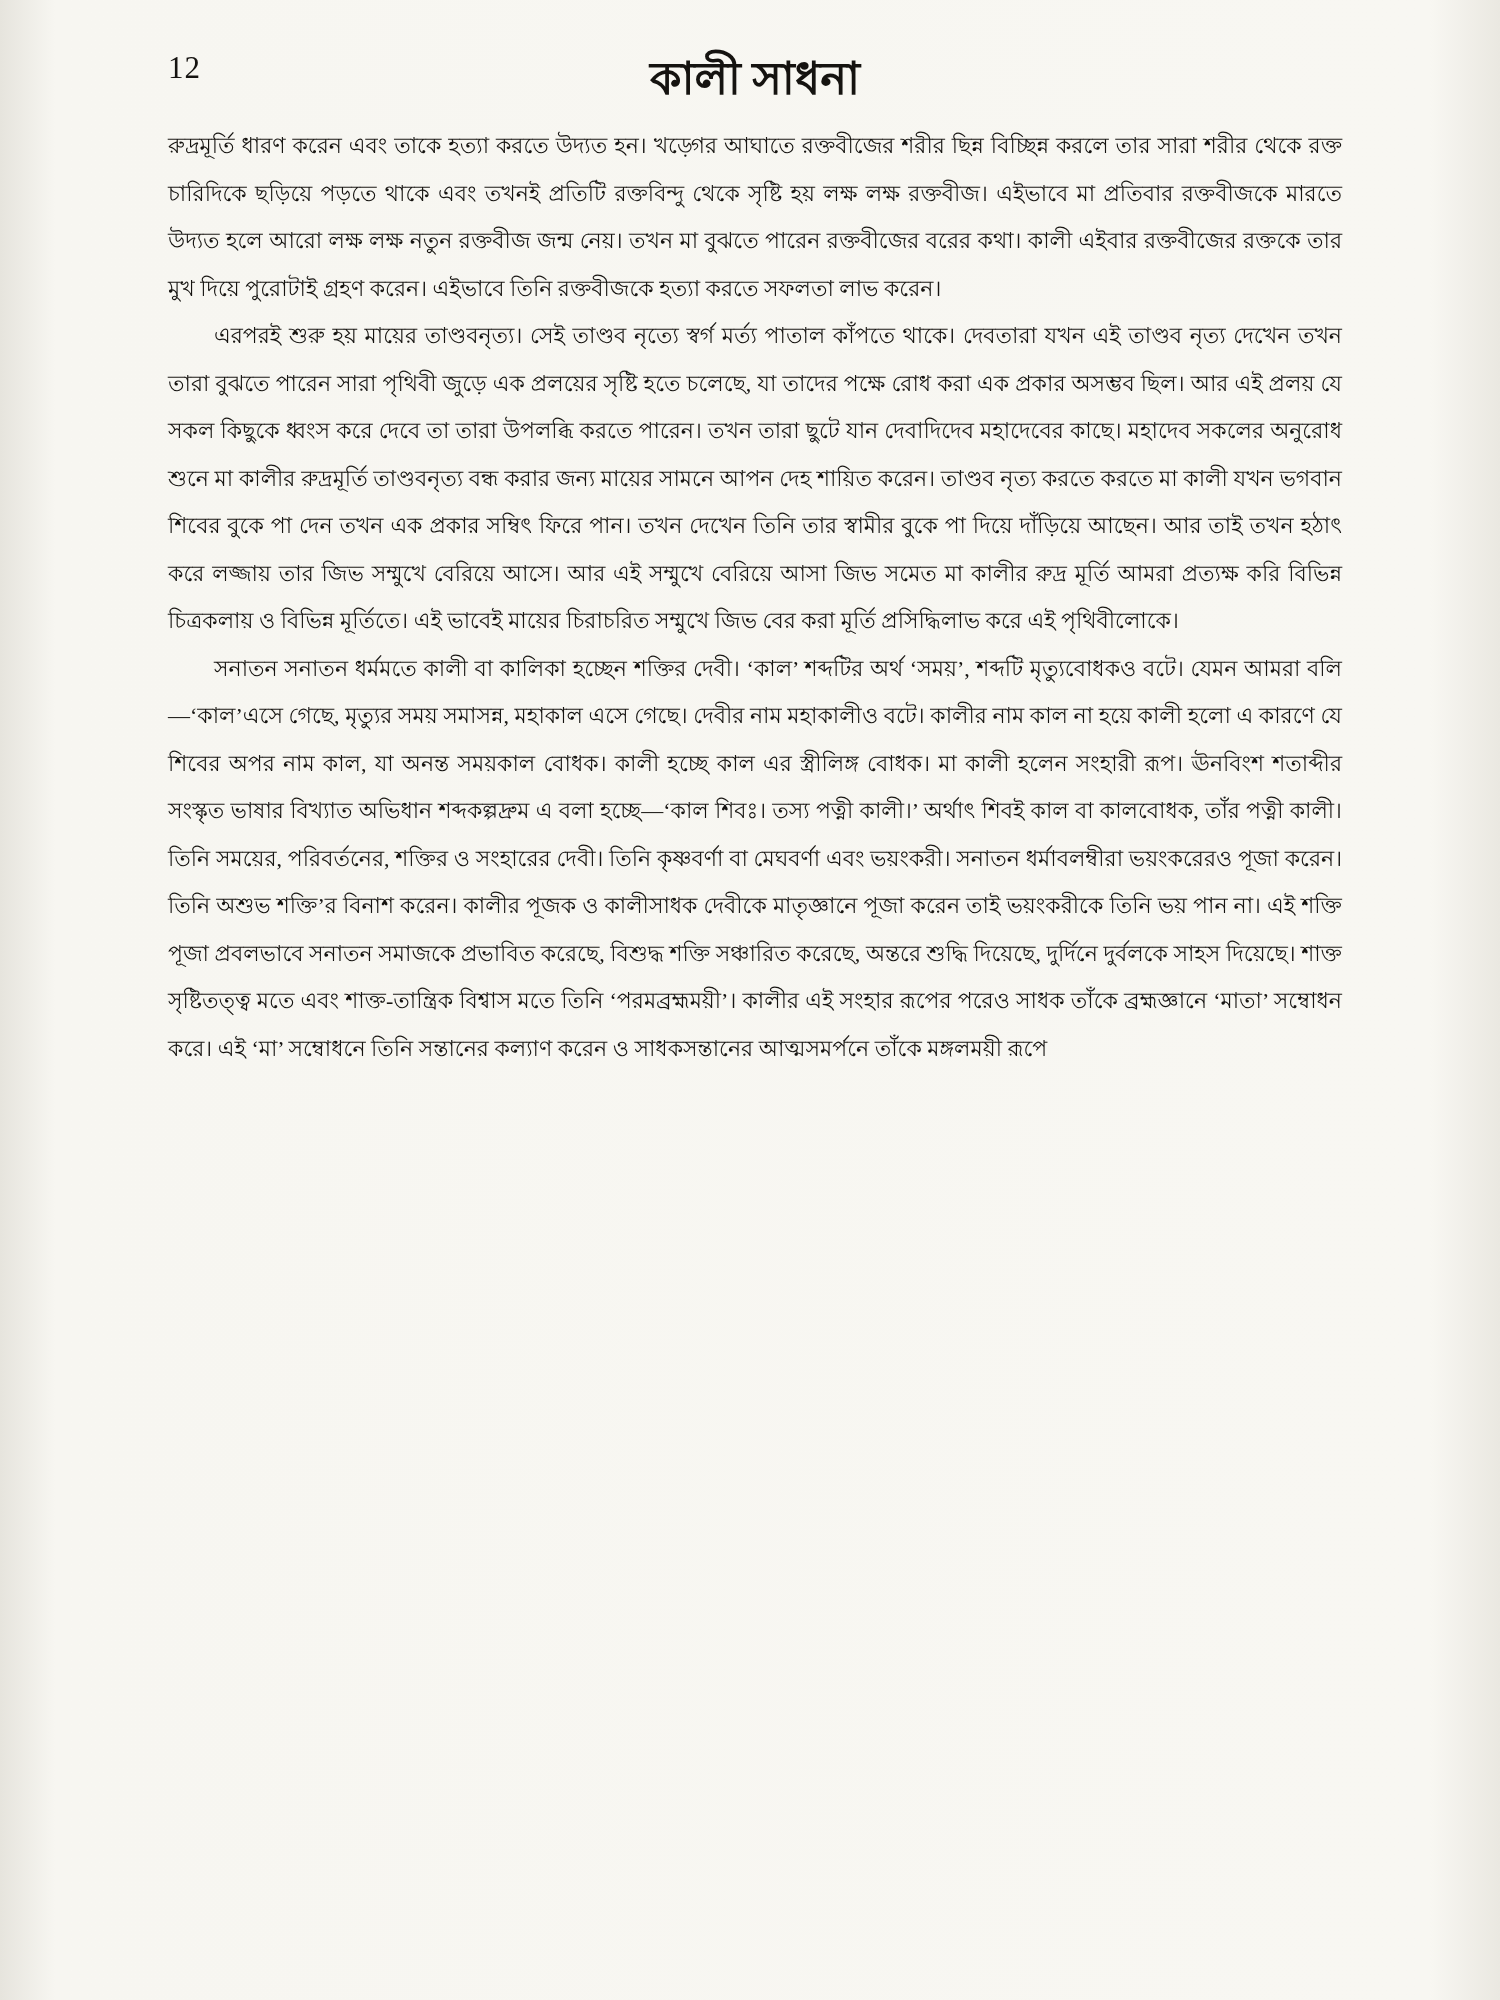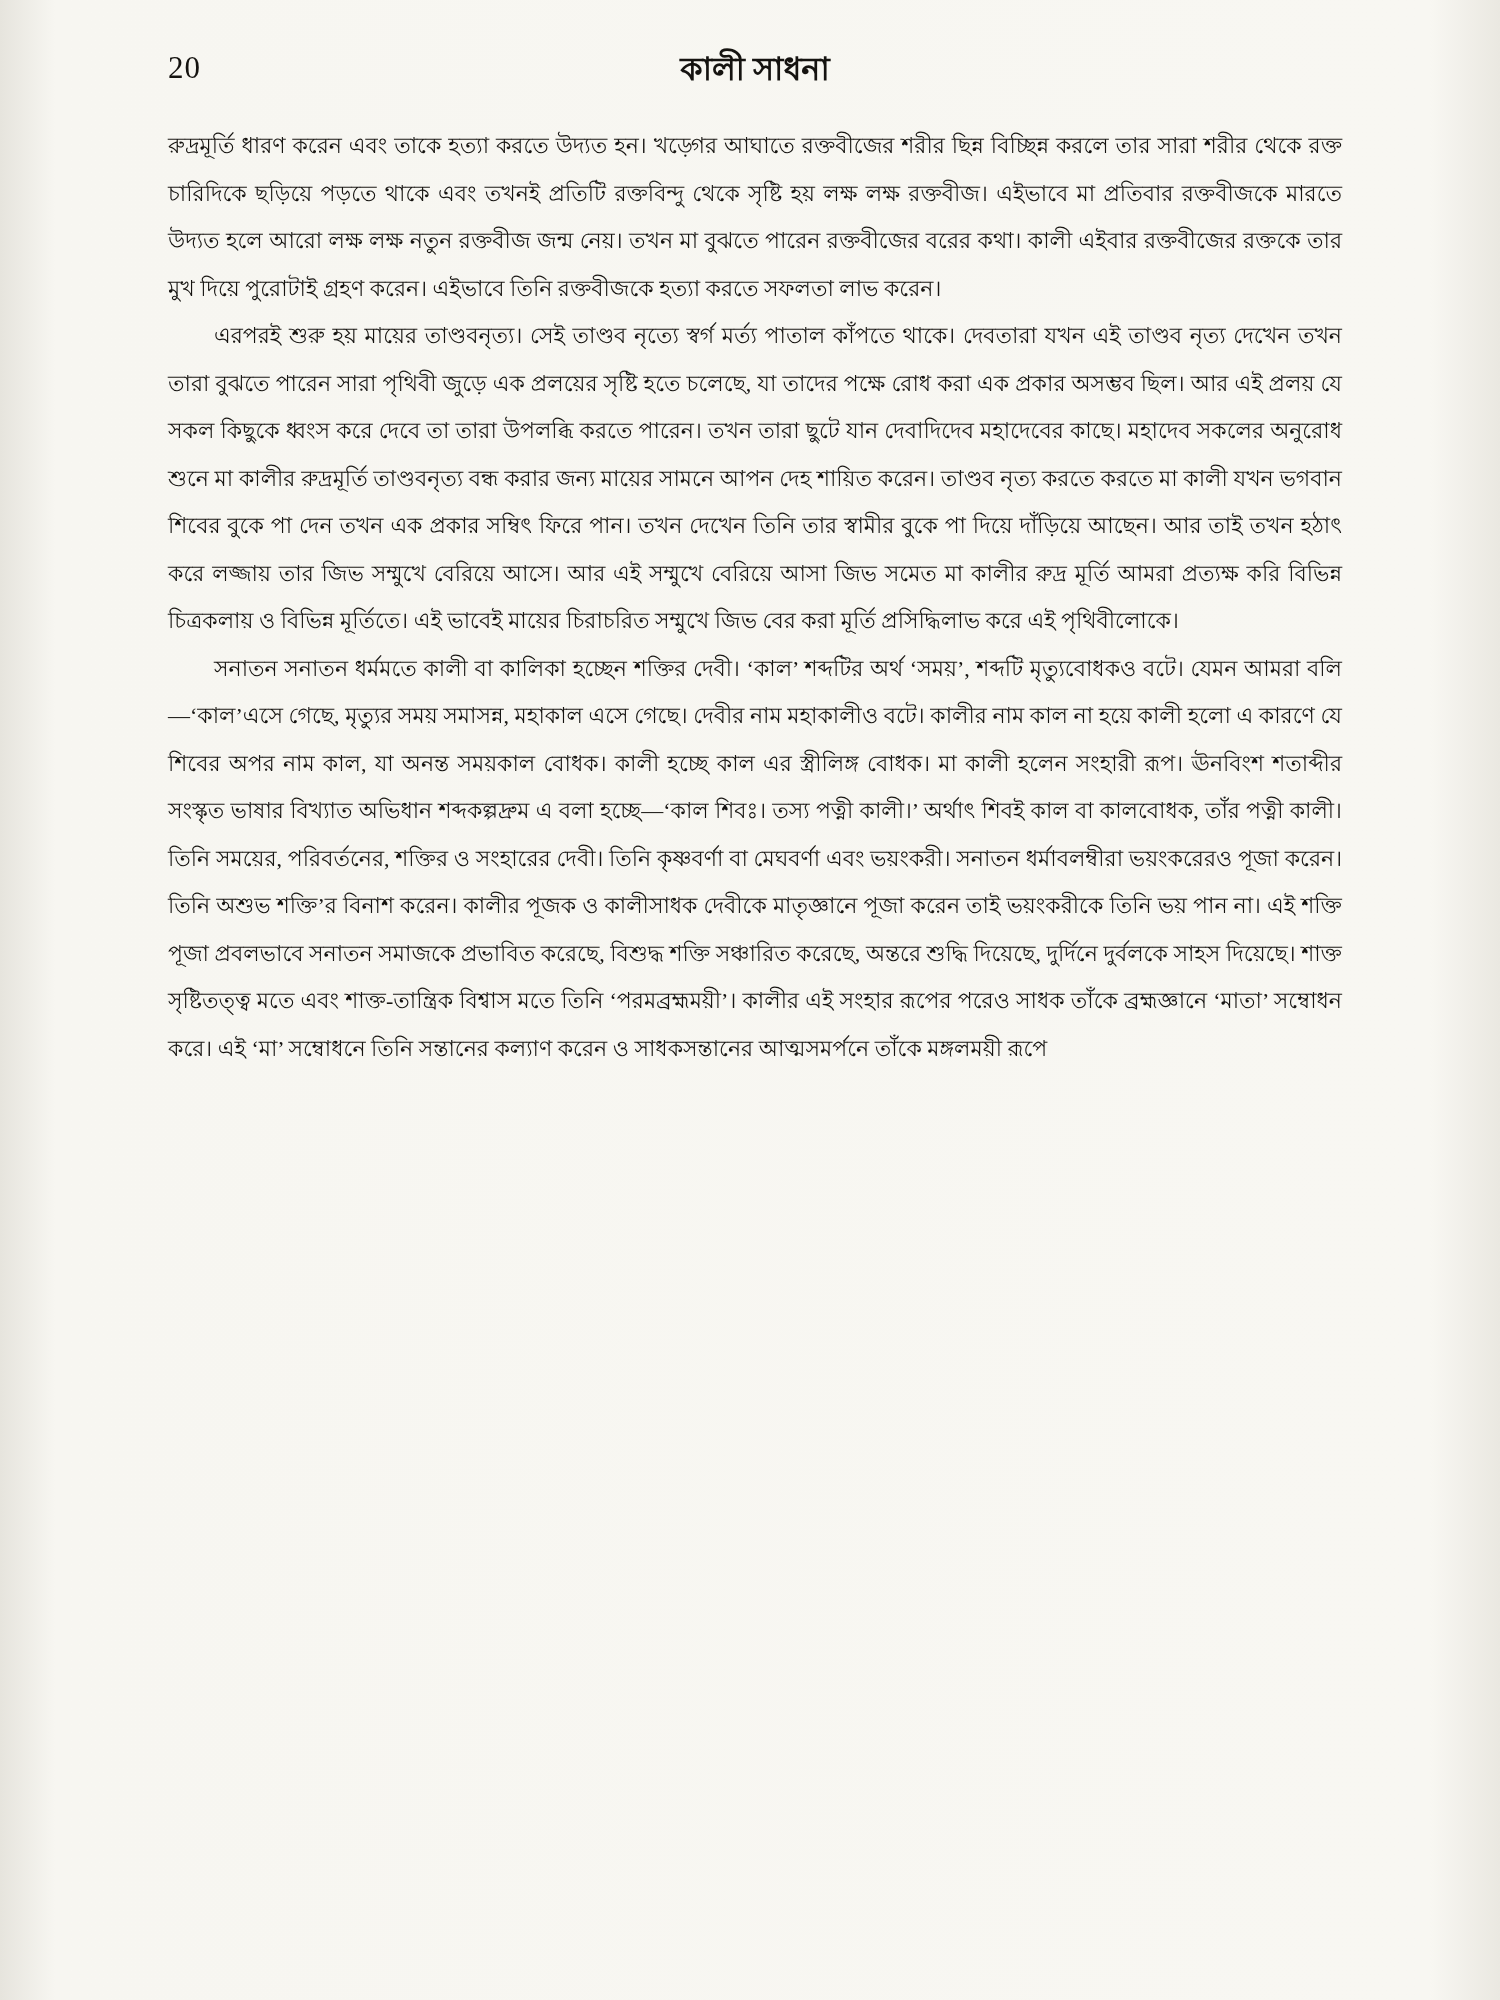--- a/index.html
+++ b/index.html
@@ -33,21 +33,21 @@
     top: 6px;
     font-size: 31px;
     letter-spacing: 1px;
   }
   .book-title {
     position: absolute;
     left: 0;
     right: 0;
     top: 0;
     text-align: center;
-    font-size: 32px;
+    font-size: 45px;
     font-weight: bold;
   }
   .body-text {
     font-size: 22px;
     line-height: 47.5px;
     text-align: justify;
     text-justify: inter-word;
   }
   .para {
     margin: 0;
@@ -55,21 +55,21 @@
   }
   .para.indent {
     text-indent: 46px;
   }
 </style>
 </head>
 <body>
 
 <div class="page">
   <div class="page-header">
-    <span class="page-number">20</span>
+    <span class="page-number">12</span>
     <span class="book-title">কালী সাধনা</span>
   </div>
   <div class="body-text">
     <p class="para">রুদ্রমূর্তি ধারণ করেন এবং তাকে হত্যা করতে উদ্যত হন। খড়্গের আঘাতে রক্তবীজের শরীর ছিন্ন বিচ্ছিন্ন করলে তার সারা শরীর থেকে রক্ত চারিদিকে ছড়িয়ে পড়তে থাকে এবং তখনই প্রতিটি রক্তবিন্দু থেকে সৃষ্টি হয় লক্ষ লক্ষ রক্তবীজ। এইভাবে মা প্রতিবার রক্তবীজকে মারতে উদ্যত হলে আরো লক্ষ লক্ষ নতুন রক্তবীজ জন্ম নেয়। তখন মা বুঝতে পারেন রক্তবীজের বরের কথা। কালী এইবার রক্তবীজের রক্তকে তার মুখ দিয়ে পুরোটাই গ্রহণ করেন। এইভাবে তিনি রক্তবীজকে হত্যা করতে সফলতা লাভ করেন।</p>
     <p class="para indent">এরপরই শুরু হয় মায়ের তাণ্ডবনৃত্য। সেই তাণ্ডব নৃত্যে স্বর্গ মর্ত্য পাতাল কাঁপতে থাকে। দেবতারা যখন এই তাণ্ডব নৃত্য দেখেন তখন তারা বুঝতে পারেন সারা পৃথিবী জুড়ে এক প্রলয়ের সৃষ্টি হতে চলেছে, যা তাদের পক্ষে রোধ করা এক প্রকার অসম্ভব ছিল। আর এই প্রলয় যে সকল কিছুকে ধ্বংস করে দেবে তা তারা উপলব্ধি করতে পারেন। তখন তারা ছুটে যান দেবাদিদেব মহাদেবের কাছে। মহাদেব সকলের অনুরোধ শুনে মা কালীর রুদ্রমূর্তি তাণ্ডবনৃত্য বন্ধ করার জন্য মায়ের সামনে আপন দেহ শায়িত করেন। তাণ্ডব নৃত্য করতে করতে মা কালী যখন ভগবান শিবের বুকে পা দেন তখন এক প্রকার সম্বিৎ ফিরে পান। তখন দেখেন তিনি তার স্বামীর বুকে পা দিয়ে দাঁড়িয়ে আছেন। আর তাই তখন হঠাৎ করে লজ্জায় তার জিভ সম্মুখে বেরিয়ে আসে। আর এই সম্মুখে বেরিয়ে আসা জিভ সমেত মা কালীর রুদ্র মূর্তি আমরা প্রত্যক্ষ করি বিভিন্ন চিত্রকলায় ও বিভিন্ন মূর্তিতে। এই ভাবেই মায়ের চিরাচরিত সম্মুখে জিভ বের করা মূর্তি প্রসিদ্ধিলাভ করে এই পৃথিবীলোকে।</p>
     <p class="para indent">সনাতন সনাতন ধর্মমতে কালী বা কালিকা হচ্ছেন শক্তির দেবী। ‘কাল’ শব্দটির অর্থ ‘সময়’, শব্দটি মৃত্যুবোধকও বটে। যেমন আমরা বলি—‘কাল’এসে গেছে, মৃত্যুর সময় সমাসন্ন, মহাকাল এসে গেছে। দেবীর নাম মহাকালীও বটে। কালীর নাম কাল না হয়ে কালী হলো এ কারণে যে শিবের অপর নাম কাল, যা অনন্ত সময়কাল বোধক। কালী হচ্ছে কাল এর স্ত্রীলিঙ্গ বোধক। মা কালী হলেন সংহারী রূপ। ঊনবিংশ শতাব্দীর সংস্কৃত ভাষার বিখ্যাত অভিধান শব্দকল্পদ্রুম এ বলা হচ্ছে—‘কাল শিবঃ। তস্য পত্নী কালী।’ অর্থাৎ শিবই কাল বা কালবোধক, তাঁর পত্নী কালী। তিনি সময়ের, পরিবর্তনের, শক্তির ও সংহারের দেবী। তিনি কৃষ্ণবর্ণা বা মেঘবর্ণা এবং ভয়ংকরী। সনাতন ধর্মাবলম্বীরা ভয়ংকরেরও পূজা করেন। তিনি অশুভ শক্তি’র বিনাশ করেন। কালীর পূজক ও কালীসাধক দেবীকে মাতৃজ্ঞানে পূজা করেন তাই ভয়ংকরীকে তিনি ভয় পান না। এই শক্তি পূজা প্রবলভাবে সনাতন সমাজকে প্রভাবিত করেছে, বিশুদ্ধ শক্তি সঞ্চারিত করেছে, অন্তরে শুদ্ধি দিয়েছে, দুর্দিনে দুর্বলকে  সাহস দিয়েছে। শাক্ত সৃষ্টিতত্ত্ব মতে এবং শাক্ত-তান্ত্রিক বিশ্বাস মতে তিনি ‘পরমব্রহ্মময়ী’। কালীর এই সংহার রূপের পরেও সাধক তাঁকে ব্রহ্মজ্ঞানে ‘মাতা’ সম্বোধন করে। এই ‘মা’ সম্বোধনে তিনি সন্তানের কল্যাণ করেন ও সাধকসন্তানের আত্মসমর্পনে তাঁকে মঙ্গলময়ী রূপে</p>
   </div>
 </div>
 
 </body></html>

